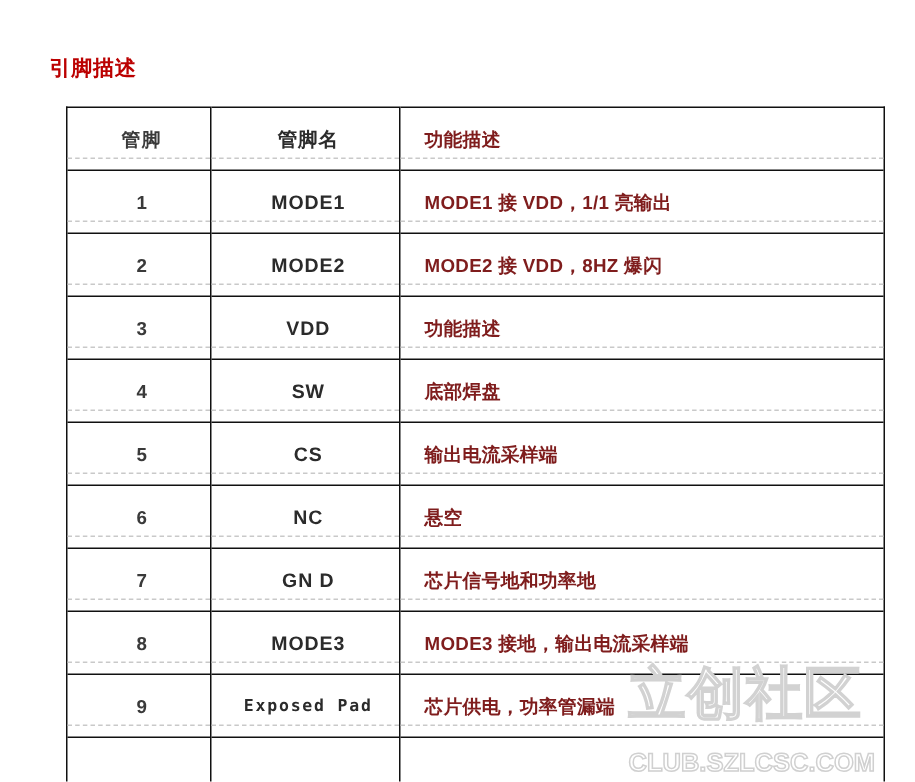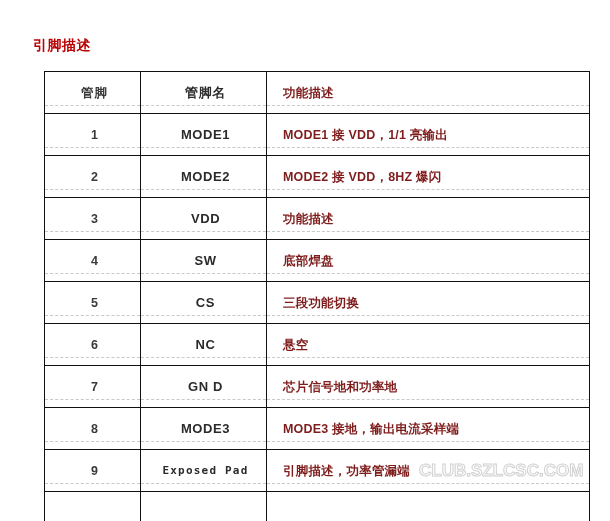--- a/index.html
+++ b/index.html
@@ -235,21 +235,21 @@
         </tr>
 
         <tr class="data-row">
           <td class="col-num">
             <span class="cell-inner">5</span>
           </td>
           <td class="col-name">
             <span class="cell-inner">CS</span>
           </td>
           <td class="col-desc last-col">
-            <span class="cell-inner">三段功能切换</span>
+            <span class="cell-inner">输出电流采样端</span>
           </td>
         </tr>
 
         <tr class="data-row">
           <td class="col-num">
             <span class="cell-inner">6</span>
           </td>
           <td class="col-name">
             <span class="cell-inner">NC</span>
           </td>
@@ -283,37 +283,38 @@
         </tr>
 
         <tr class="data-row">
           <td class="col-num">
             <span class="cell-inner">9</span>
           </td>
           <td class="col-name">
             <span class="cell-inner mono">Exposed Pad</span>
           </td>
           <td class="col-desc last-col">
-            <span class="cell-inner">引脚描述，功率管漏端</span>
+            <span class="cell-inner">芯片供电，功率管漏端</span>
           </td>
         </tr>
 
         <tr class="tail-row">
           <td class="col-num">
               <span class="cell-inner"></span>
             </td>
           <td class="col-name">
               <span class="cell-inner"></span>
             </td>
           <td class="col-desc last-col">
               <span class="cell-inner"></span>
             </td>
         </tr>
 
       </tbody>
     </table>
   </div>
 
   <div id="watermark">
+    <div id="watermark-mark">立创社区</div>
     <div id="watermark-url">CLUB.SZLCSC.COM</div>
   </div>
 
 </div>
 
 </body></html>

